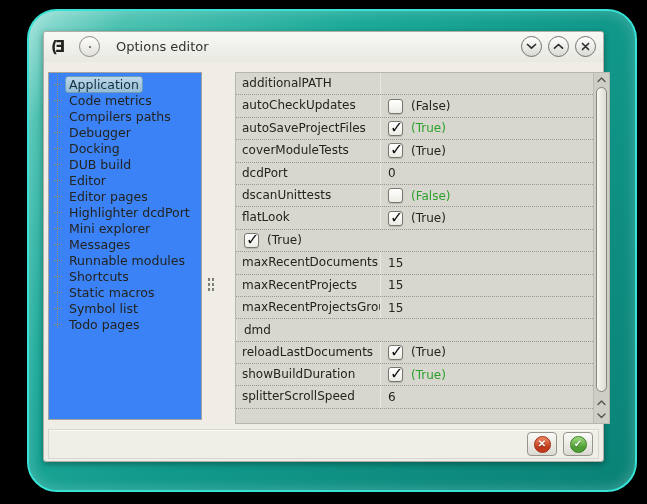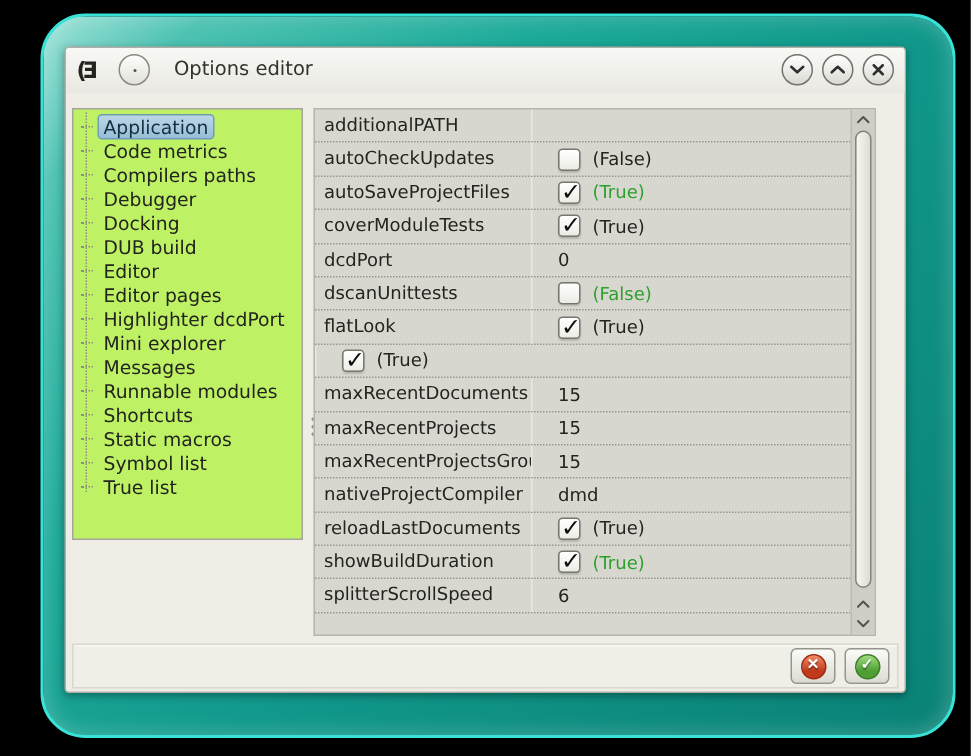--- a/index.html
+++ b/index.html
@@ -24,42 +24,42 @@
   .menu-btn{position:absolute;left:35px;top:4px;width:21px;height:21px;border-radius:50%;
     border:1px solid #8a8982;background:linear-gradient(#fdfdfb,#e2e1db);}
   .menu-btn::after{content:"";position:absolute;left:9px;top:9px;width:2px;height:2px;border-radius:50%;background:#55544e;}
   .win-title{position:absolute;left:72px;top:0;line-height:30px;font-size:13px;color:#33332e;}
   .winbtns{position:absolute;right:7px;top:4px;display:flex;gap:6px;}
   .wbtn{width:21px;height:21px;border-radius:50%;border:1px solid #72716b;
     background:linear-gradient(#ffffff,#dadad3);display:grid;place-items:center;padding:0;}
   .wbtn svg{display:block;}
 
   
-  .tree{position:absolute;left:4px;top:40px;width:154px;height:288px;background:#bef264;
+  .tree{position:absolute;left:4px;top:40px;width:154px;height:348px;background:#3b82f6;
     border:1px solid #a5a49c;overflow:hidden;}
   .tree ul{list-style:none;margin:0;padding:3px 0 0 0;position:relative;}
   .tree ul::before{content:"";position:absolute;left:8px;top:2px;height:253px;border-left:1px dotted #8d8d85;}
   .tree li{height:16px;display:flex;align-items:center;font-size:12.5px;color:#23231f;white-space:nowrap;}
   .stub{width:8px;border-top:1px dotted #8d8d85;margin-left:5px;margin-right:3px;flex:none;}
   .tlabel{padding:0 4px;border-radius:3px;line-height:15px;}
   li.selected .tlabel{background:linear-gradient(#bcd7e8,#97bed7);border:1px solid #6e9cba;
     padding:0 3px;color:#14303f;}
 
   
   .grip{position:absolute;left:163px;top:245px;width:8px;height:16px;
     background-image:radial-gradient(#7d7c76 1px,transparent 1.2px);background-size:4px 5px;}
 
   
-  .grid{position:absolute;left:165px;top:40px;width:375px;height:352px;background:#d8d7cf;
+  .grid{position:absolute;left:191px;top:40px;width:375px;height:352px;background:#d8d7cf;
     border:1px solid #b7b6ae;}
   .rows{position:absolute;left:0;top:0;right:16px;bottom:0;overflow:hidden;}
   .grow{height:22.4px;display:flex;border-bottom:1px dotted #98978e;}
   .cname{width:144px;flex:none;padding:0 3px 0 6px;font-size:12px;line-height:21px;color:#23231f;
     white-space:nowrap;overflow:hidden;}
-  .cval{flex:1;border-left:1px solid #e9e8e0;display:flex;align-items:center;gap:8px;padding-left:17px;
+  .cval{flex:1;border-left:1px solid #e9e8e0;display:flex;align-items:center;gap:8px;padding-left:7px;
     font-size:12px;color:#23231f;overflow:hidden;}
   .cbx{width:15px;height:15px;flex:none;border:1px solid #77766f;border-radius:3px;position:relative;
     background:linear-gradient(#ffffff,#ecece6);box-shadow:0 1px 1px rgba(0,0,0,.15);}
   .cbx.checked::after{content:"✓";position:absolute;left:1px;top:-4px;font-size:16px;font-weight:bold;color:#0d0d0b;}
   .vtext.green{color:#2da02d;}
 
   
   .vscroll{position:absolute;top:0;right:0;bottom:0;width:16px;background:#cfcec6;border-left:1px solid #bdbcb4;}
   .sarrow{position:absolute;left:0;width:15px;height:12px;display:grid;place-items:center;background:transparent;border:0;padding:0;}
   .arr-top{top:1px;} .arr-up{bottom:14px;} .arr-down{bottom:1px;}
@@ -164,21 +164,21 @@
         <li>
     <span class="stub"></span>
     <span class="tlabel">Static macros</span>
   </li>
         <li>
     <span class="stub"></span>
     <span class="tlabel">Symbol list</span>
   </li>
         <li>
     <span class="stub"></span>
-    <span class="tlabel">True list</span>
+    <span class="tlabel">Todo pages</span>
   </li>
       </ul>
   </div>
 
   <div class="grip"></div>
 
   <div class="grid">
     <div class="rows">
         <div class="grow">
     <div class="cname">additionalPATH</div>
@@ -250,21 +250,20 @@
     </div>
   </div>
         <div class="grow">
     <div class="cname">maxRecentProjectsGrou</div>
     <div class="cval">
 
       <span class="vtext">15</span>
     </div>
   </div>
         <div class="grow">
-    <div class="cname">nativeProjectCompiler</div>
     <div class="cval">
 
       <span class="vtext">dmd</span>
     </div>
   </div>
         <div class="grow">
     <div class="cname">reloadLastDocuments</div>
     <div class="cval">
       <span class="cbx checked"></span>
       <span class="vtext">(True)</span>

